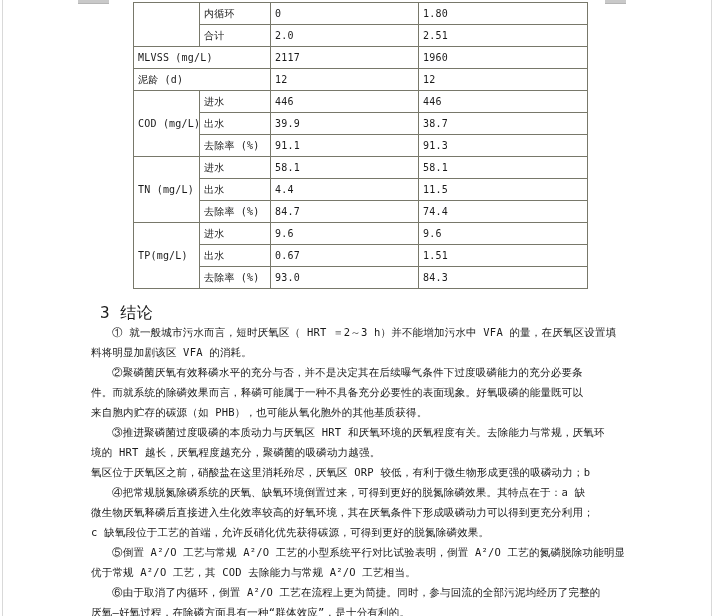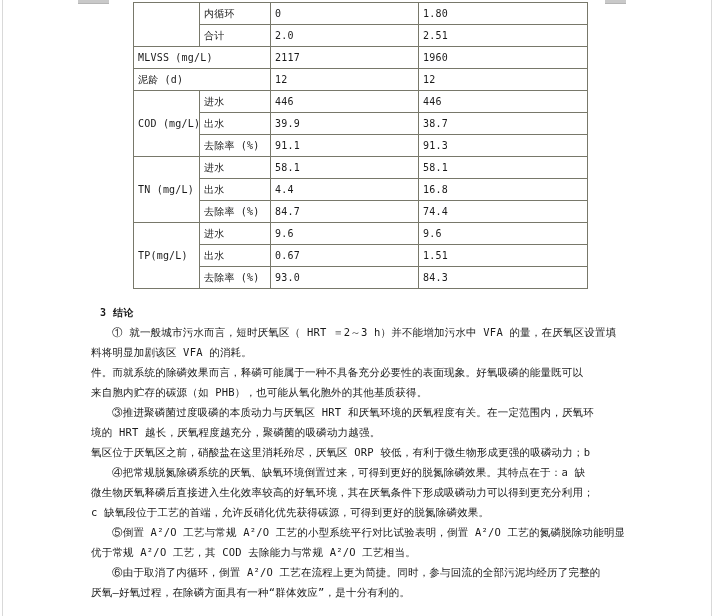--- a/index.html
+++ b/index.html
@@ -31,21 +31,21 @@
     font-weight:normal;text-align:left;background:#fff;
     letter-spacing:0.2px;
   }
 
   .content{
     position:absolute;left:91px;top:304px;width:533px;
     color:var(--text,#1a1a1a);
   }
   .content h3{
     margin:0 0 0 9px;height:18px;line-height:18px;
-    font-size:10px;font-weight:bold;letter-spacing:0.5px;
+    font-size:16px;font-weight:normal;letter-spacing:0.5px;
   }
   .paras{margin:0;}
   .para{margin:0;}
   .line{
     height:20px;line-height:20px;font-size:10.5px;
     white-space:nowrap;overflow:hidden;letter-spacing:0.2px;
   }
   .line.first{text-indent:21px;}
 </style>
 </head>
@@ -104,21 +104,21 @@
         </tr>
         <tr>
           <td rowspan="3">TN (mg/L)</td>
           <td>进水</td>
           <td>58.1</td>
           <td>58.1</td>
         </tr>
         <tr>
           <td>出水</td>
           <td>4.4</td>
-          <td>16.8</td>
+          <td>11.5</td>
         </tr>
         <tr>
           <td>去除率 (%)</td>
           <td>84.7</td>
           <td>74.4</td>
         </tr>
         <tr>
           <td rowspan="3">TP(mg/L)</td>
           <td>进水</td>
           <td>9.6</td>
@@ -138,25 +138,26 @@
   </table>
 
   <div class="content">
     <h3>3 结论</h3>
     <div class="paras">
         <div class="para">
           <div class="line first">① 就一般城市污水而言，短时厌氧区（ HRT ＝2～3 h）并不能增加污水中 VFA 的量，在厌氧区设置填</div>
           <div class="line">料将明显加剧该区 VFA 的消耗。</div>
         </div>
         <div class="para">
+          <div class="line first">②聚磷菌厌氧有效释磷水平的充分与否，并不是决定其在后续曝气条件下过度吸磷能力的充分必要条</div>
           <div class="line">件。而就系统的除磷效果而言，释磷可能属于一种不具备充分必要性的表面现象。好氧吸磷的能量既可以</div>
           <div class="line">来自胞内贮存的碳源（如 PHB），也可能从氧化胞外的其他基质获得。</div>
         </div>
         <div class="para">
-          <div class="line first">③推进聚磷菌过度吸磷的本质动力与厌氧区 HRT 和厌氧环境的厌氧程度有关。在一定范围内，厌氧环</div>
+          <div class="line first">③推进聚磷菌过度吸磷的本质动力与厌氧区 HRT 和厌氧环境的厌氧程度有关。去除能力与常规，厌氧环</div>
           <div class="line">境的 HRT 越长，厌氧程度越充分，聚磷菌的吸磷动力越强。</div>
         </div>
         <div class="para">
           <div class="line">氧区位于厌氧区之前，硝酸盐在这里消耗殆尽，厌氧区 ORP 较低，有利于微生物形成更强的吸磷动力；b</div>
           <div class="line first">④把常规脱氮除磷系统的厌氧、缺氧环境倒置过来，可得到更好的脱氮除磷效果。其特点在于：a 缺</div>
           <div class="line">微生物厌氧释磷后直接进入生化效率较高的好氧环境，其在厌氧条件下形成吸磷动力可以得到更充分利用；</div>
           <div class="line">c 缺氧段位于工艺的首端，允许反硝化优先获得碳源，可得到更好的脱氮除磷效果。</div>
         </div>
         <div class="para">
           <div class="line first">⑤倒置 A²/O 工艺与常规 A²/O 工艺的小型系统平行对比试验表明，倒置 A²/O 工艺的氮磷脱除功能明显</div>

